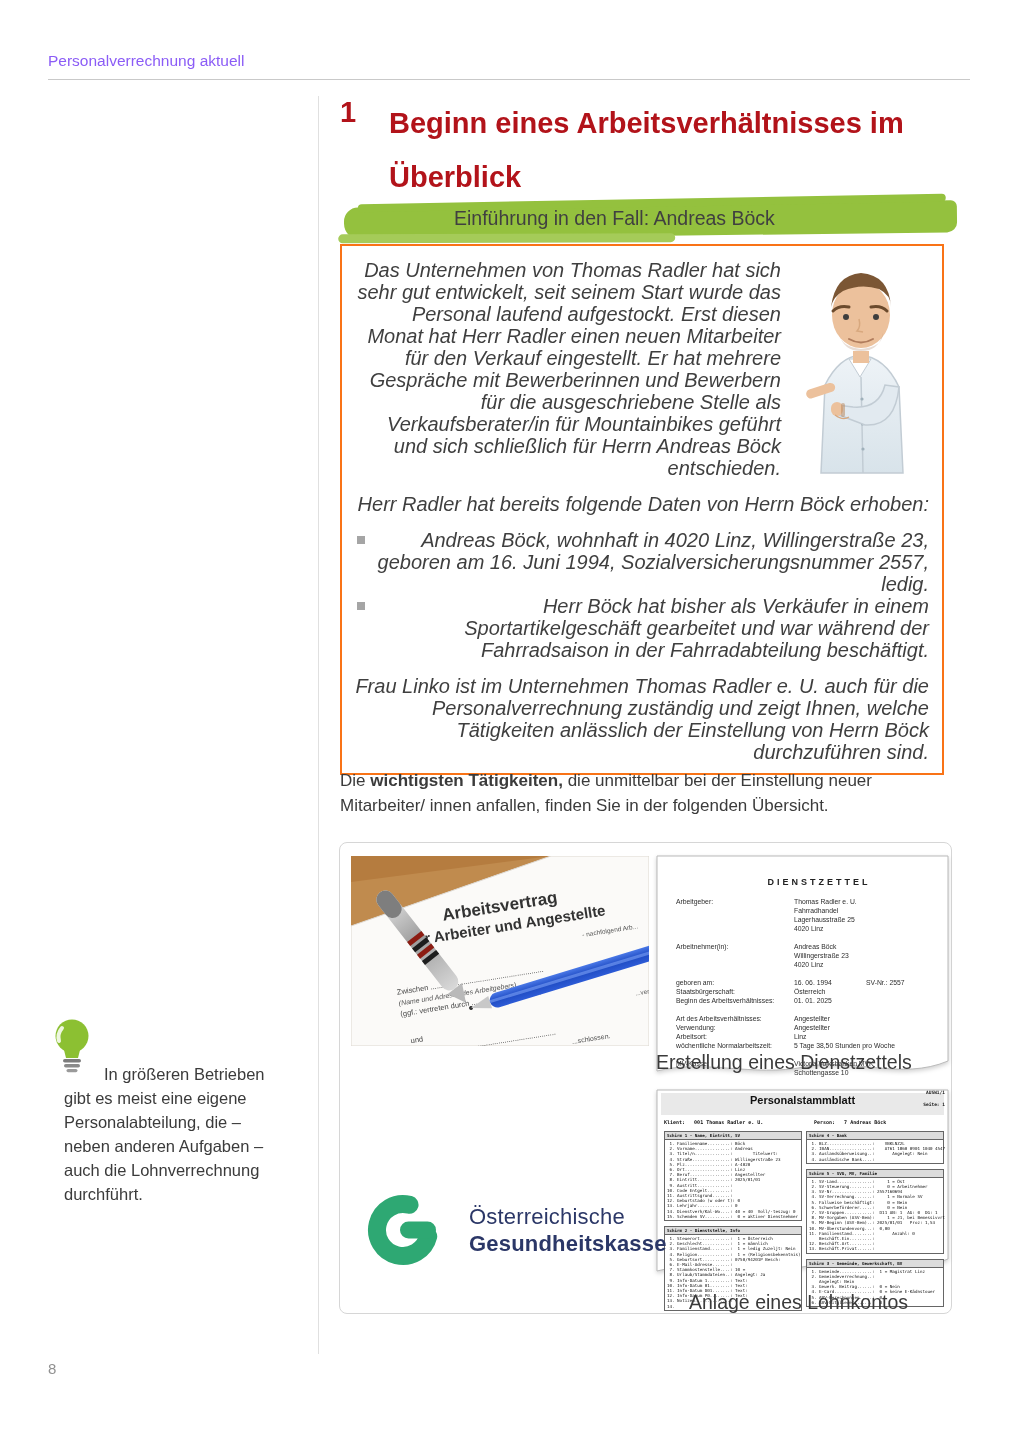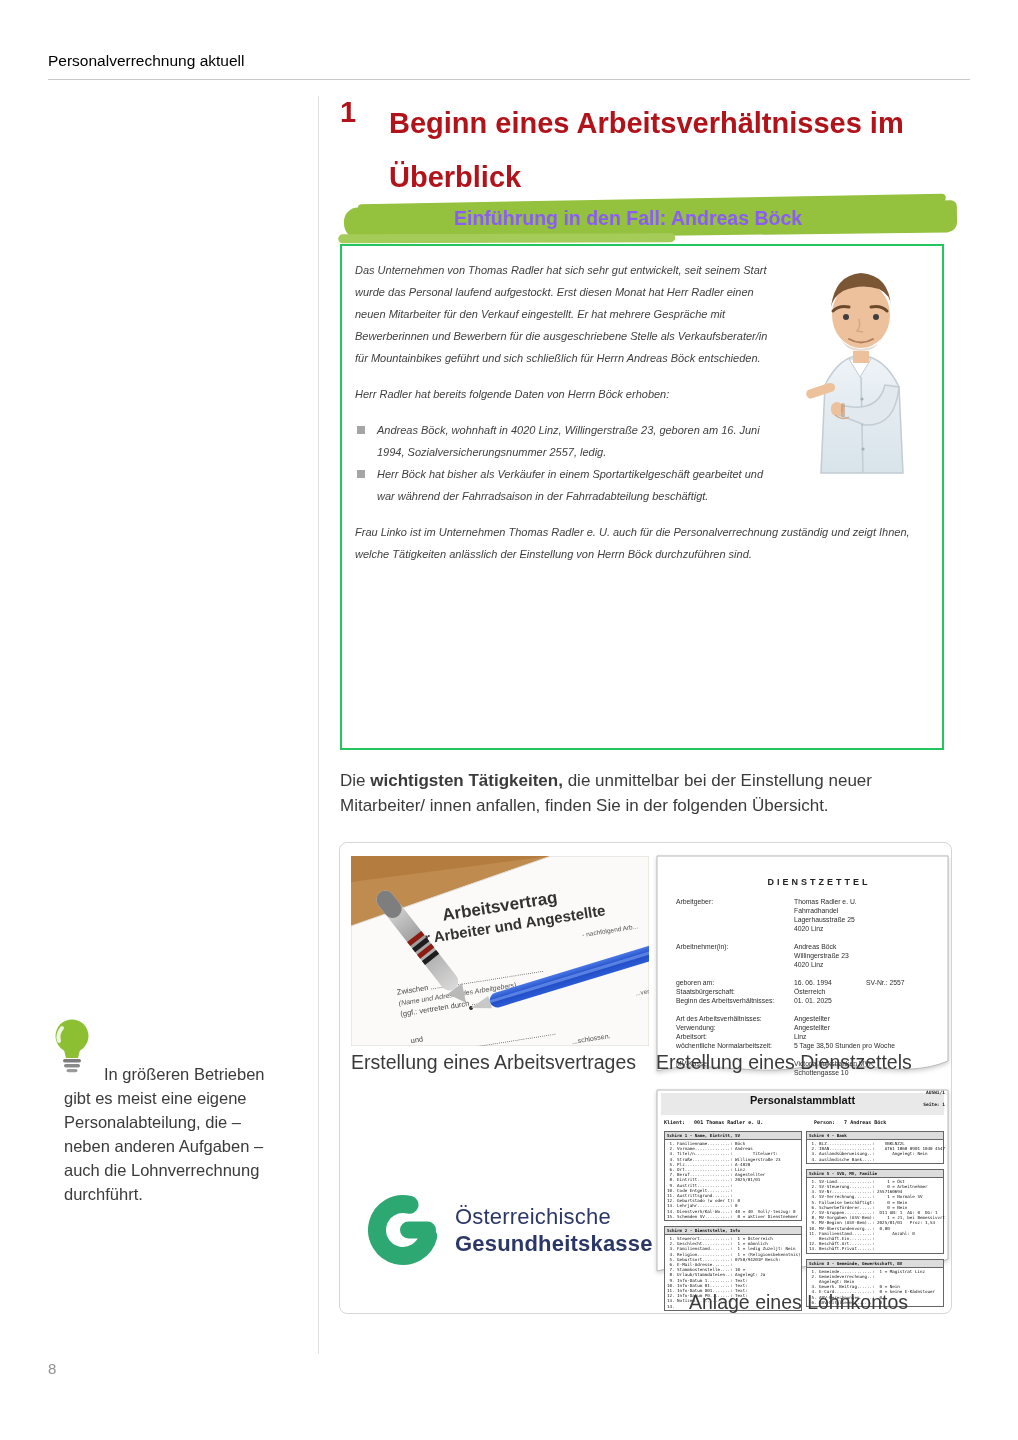--- a/index.html
+++ b/index.html
@@ -1,42 +1,42 @@
 <!DOCTYPE html>
 <html><head>
 <meta charset="utf-8">
 <style>
   html,body{margin:0;padding:0;background:#ffffff;}
   .page{position:relative;width:1018px;height:1440px;background:#fff;
         font-family:"Liberation Sans",sans-serif;color:#3c3c3c;overflow:hidden;}
 
   
-  .running-head{position:absolute;left:48px;top:52px;font-size:15.5px;color:#000000;}
+  .running-head{position:absolute;left:48px;top:52px;font-size:15.5px;color:#8b5cf6;}
   .head-rule{position:absolute;left:48px;top:79px;width:922px;height:1px;background:#c9c9c9;}
   .v-rule{position:absolute;left:318px;top:96px;width:1px;height:1258px;background:#e0e0e0;}
 
   
   .chapter{position:absolute;left:337px;top:96px;width:620px;color:#b2131a;}
   .ch-num{position:absolute;left:3px;top:0;font-size:29px;font-weight:bold;}
   .ch-title{margin:0 0 0 52px;font-size:29px;line-height:54px;font-weight:bold;}
 
   
   .banner{position:absolute;left:344px;top:198px;width:613px;height:40px;}
   .banner .band{position:absolute;left:0;top:6px;width:100%;height:32px;background:#94c13e;
         border-radius:14px 6px 10px 16px;transform:rotate(-0.7deg);}
   .banner .band::before{content:"";position:absolute;left:14px;top:-5px;width:96%;height:8px;
         background:#94c13e;border-radius:6px;transform:rotate(-0.35deg);}
   .banner .band::after{content:"";position:absolute;left:-6px;bottom:-5px;width:55%;height:9px;
         background:#a5cb59;border-radius:8px;transform:rotate(0.5deg);}
-  .banner .label{position:absolute;left:110px;top:9px;font-size:19.5px;font-weight:bold;color:#8b5cf6;white-space:nowrap;}
+  .banner .label{position:absolute;left:110px;top:9px;font-size:19.5px;font-weight:normal;color:#404040;white-space:nowrap;}
 
   
   .case-box{position:absolute;left:340px;top:244px;width:604px;min-height:506px;box-sizing:border-box;
-        border:2px solid #22c55e;padding:13px 13px 10px 13px;
-        font-style:italic;font-size:11px;line-height:22px;color:#3f3f3f;}
+        border:2px solid #f97316;padding:13px 13px 10px 13px;
+        font-style:italic;font-size:20px;line-height:22px;color:#3f3f3f;text-align:right;}
   .case-box p{margin:0 0 14px 0;}
   .case-box p:last-child{margin-bottom:0;}
   .photo{float:right;width:138px;height:216px;margin:0 0 6px 10px;}
   .case-box ul{list-style:none;margin:0 0 14px 0;padding:0;}
   .case-box li{position:relative;padding-left:22px;margin:0;}
   .case-box li::before{content:"";position:absolute;left:2px;top:7px;width:8px;height:8px;background:#a5a5a5;}
 
   
   .lead{position:absolute;left:340px;top:768px;width:608px;margin:0;
         font-size:17px;line-height:25px;color:#3b3b3b;}
@@ -78,21 +78,21 @@
   .sb-meta .person{position:absolute;left:150px;top:0;}
   .sb-col{position:absolute;top:42px;width:138px;}
   .sb-col.left{left:8px;}
   .sb-col.right{left:150px;}
   .sb-section{border:1px solid #666;margin-bottom:5px;background:#fff;}
   .sb-sec-title{background:#dcdcdc;border-bottom:1px solid #666;font-size:4.2px;font-weight:bold;
         padding:1px 2px;color:#111;white-space:pre;}
   .sb-lines{font-size:4.2px;line-height:5.2px;white-space:pre;padding:1px 2px;color:#111;}
 
   
-  .oegk{position:absolute;left:26px;top:350px;display:flex;align-items:center;gap:15px;}
+  .oegk{position:absolute;left:26px;top:350px;display:flex;align-items:center;gap:29px;}
   .oegk-text{font-size:22px;line-height:27px;color:#2b3767;letter-spacing:0.2px;}
   .oegk-text .l2{font-weight:bold;}
 
   
   .note{position:absolute;left:48px;top:1046px;width:254px;font-size:16.5px;line-height:24px;color:#3b3b3b;}
   .note p{margin:16px;text-indent:40px;}
   .bulb{position:absolute;left:50px;top:1018px;width:46px;height:56px;}
 
   .page-num{position:absolute;left:48px;top:1360px;font-size:15px;color:#909090;}
 </style>
@@ -265,21 +265,20 @@
           <div class="dz-gap"></div>
           <div class="dz-row">
               <span class="lbl">MV-Kasse:</span>
               <span class="val">Victoria Volksbanken MVK
 Schottengasse 10</span>
             </div>
         </div>
       </div>
     </div>
 
-    <div class="caption cap-left">Erstellung eines Arbeitsvertrages</div>
     <div class="caption cap-right">Erstellung eines Dienstzettels</div>
 
     <div class="paper stammblatt">
       <svg class="paper-shape" width="293" height="198" viewBox="0 0 293 198">
         <path d="M1,1 H292 V170 C 242,190 192,168 146,178 C 96,188 46,170 1,182 Z" fill="#ffffff" stroke="#b9b9b9" stroke-width="1"></path>
       </svg>
       <div class="paper-content">
         <div class="sb-head"></div>
         <div class="sb-title">Personalstammblatt</div>
         <div class="sb-ref1">AUSW1/1</div>

